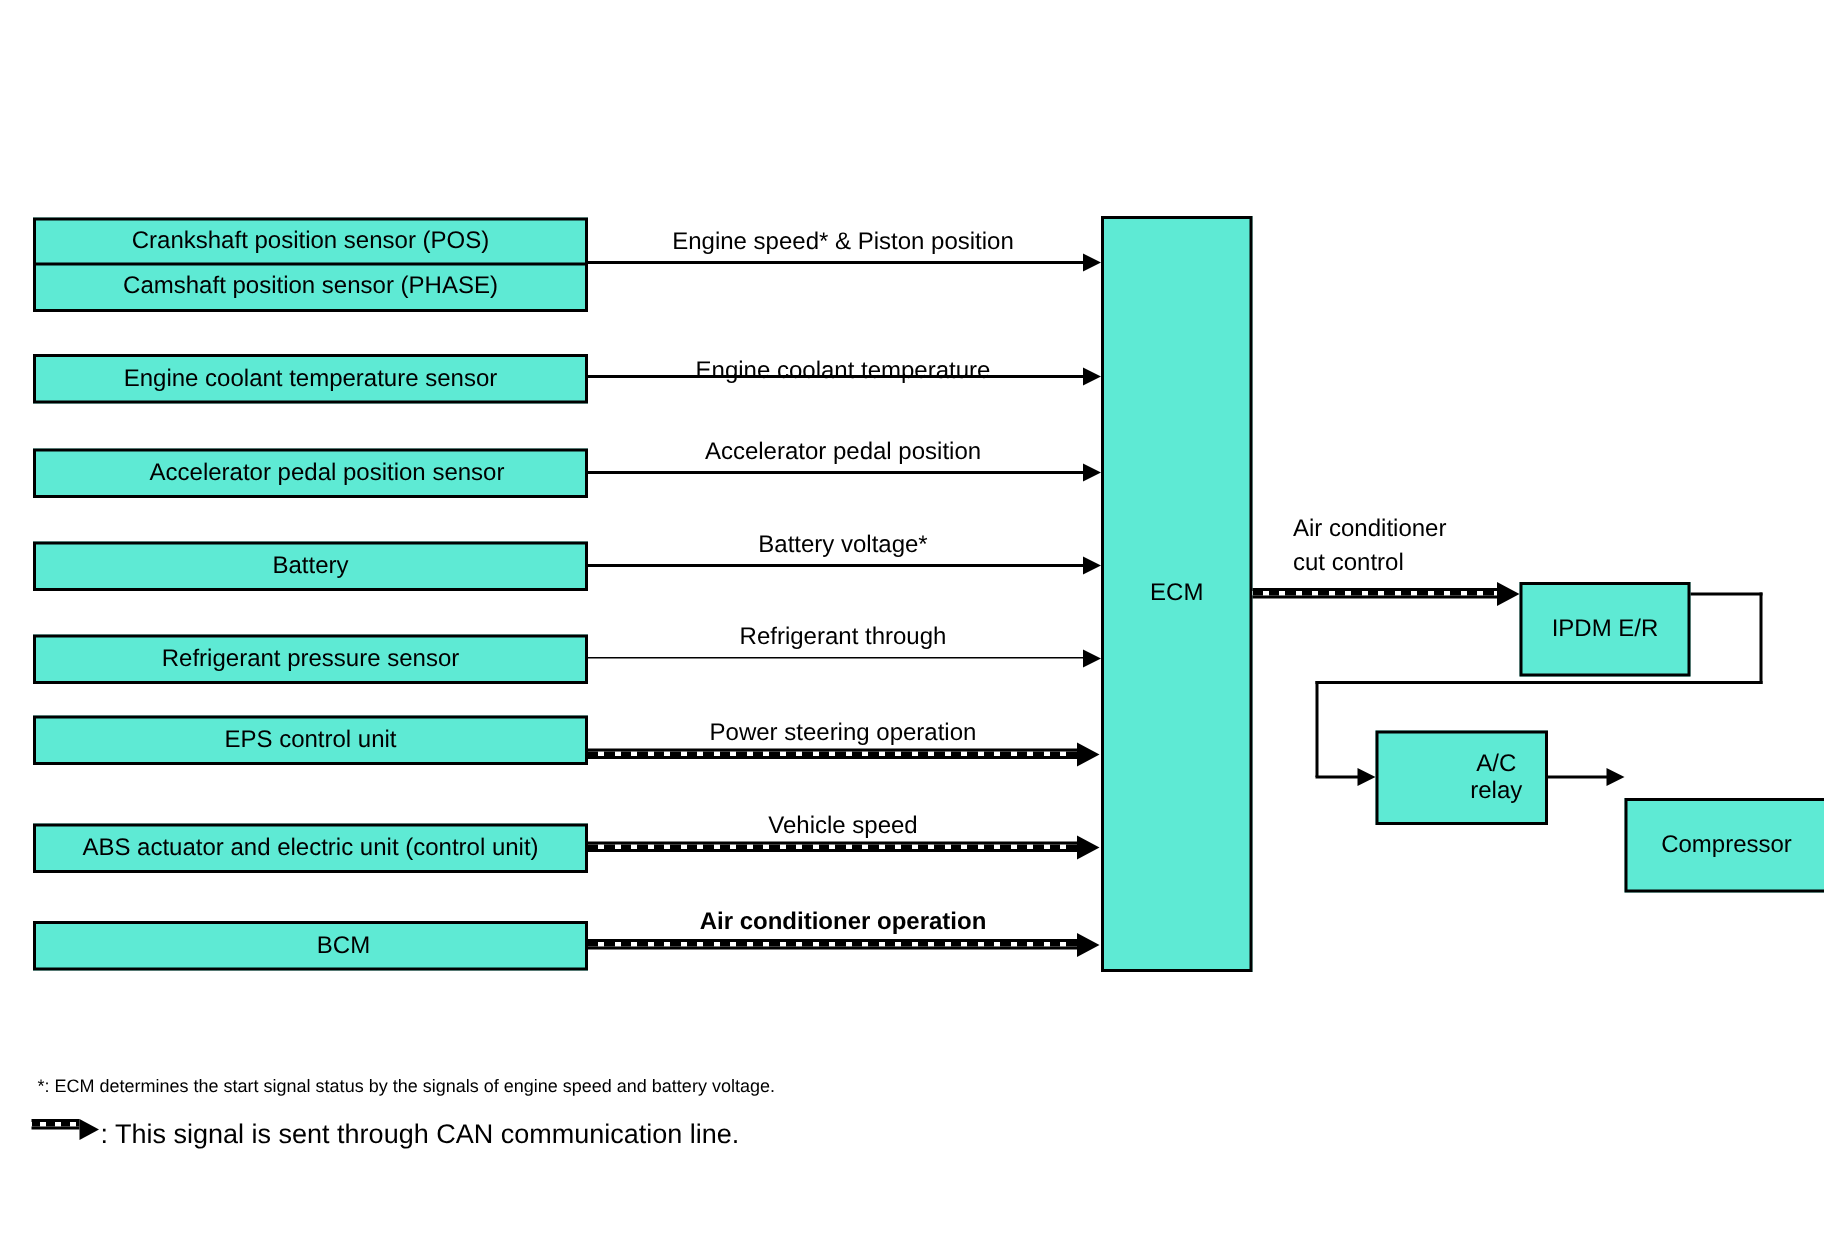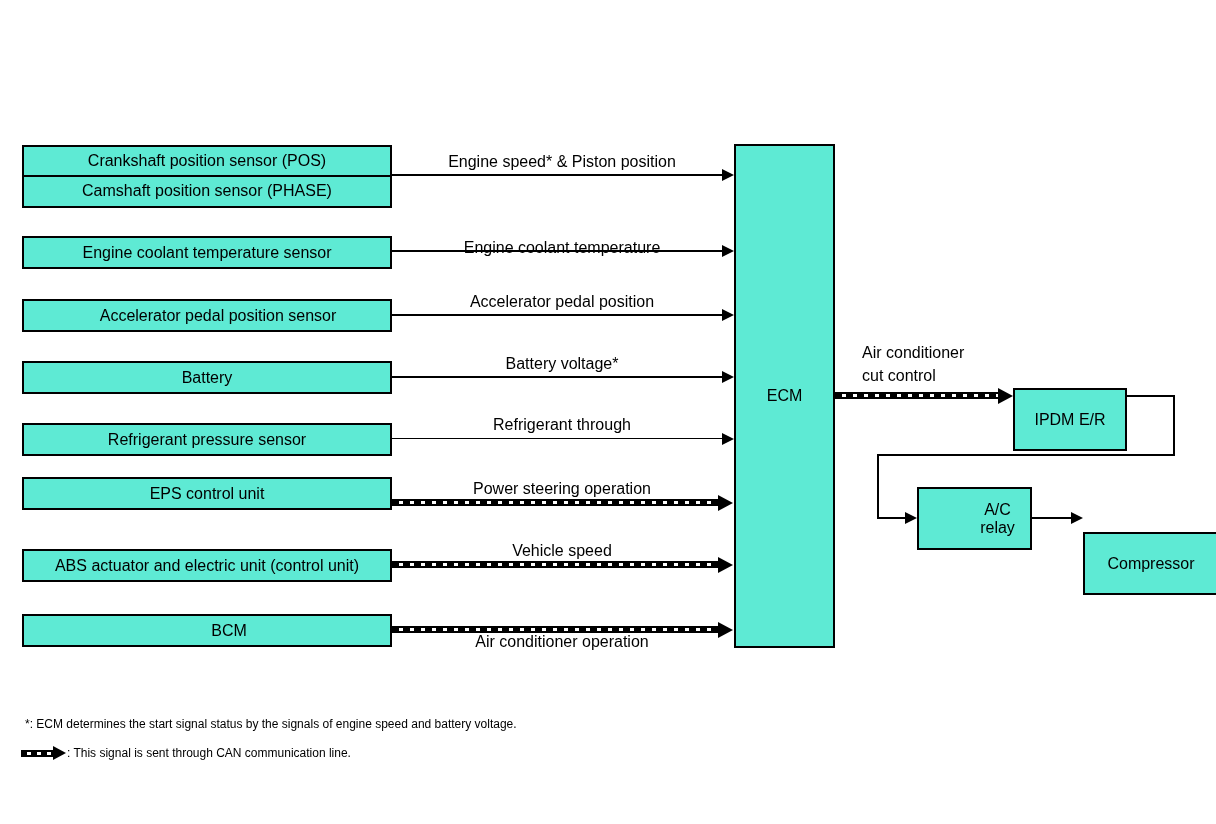--- a/index.html
+++ b/index.html
@@ -20,21 +20,21 @@
   .sig-label{position:absolute;left:392px;width:340px;text-align:center;font-size:16px;}
   .hline{position:absolute;background:#000;height:2px;}
   .vline{position:absolute;background:#000;width:2px;}
   .thin{height:1px;}
   .head{position:absolute;width:0;height:0;border-top:6px solid transparent;border-bottom:6px solid transparent;border-left:12px solid #000;}
   .can-bar{position:absolute;height:3px;border-top:2px solid #000;border-bottom:2px solid #000;
     background:repeating-linear-gradient(90deg,#000 0 7px,#fff 7px 11px);}
   .can-head{position:absolute;width:0;height:0;border-top:8px solid transparent;border-bottom:8px solid transparent;border-left:15px solid #000;}
   .cutlabel{position:absolute;left:862px;top:341px;font-size:16px;line-height:23px;text-align:left;}
   .note{position:absolute;font-size:12px;white-space:nowrap;}
-  .legend-row{position:absolute;left:21px;top:746px;display:flex;align-items:center;font-size:12px;white-space:nowrap;}
+  .legend-row{position:absolute;left:21px;top:746px;display:flex;align-items:flex-start;font-size:18px;white-space:nowrap;}
   .legend-bar{display:inline-block;width:32px;height:3px;border-top:2px solid #000;border-bottom:2px solid #000;
     background:repeating-linear-gradient(90deg,#000 0 6px,#fff 6px 10px);}
   .legend-head{display:inline-block;width:0;height:0;border-top:7px solid transparent;border-bottom:7px solid transparent;border-left:13px solid #000;margin-right:1px;}
 </style>
 </head>
 <body>
 
 <div class="canvas">
 
   <div class="box combo" style="top:145px;">
@@ -69,21 +69,21 @@
   <div class="sig-label" style="top:480px;">Power steering operation</div>
   <div class="can-bar" style="left:392px;top:499px;width:326px;"></div>
   <div class="can-head" style="left:718px;top:495px;"></div>
 
   <div class="box src" style="top:549px;">ABS actuator and electric unit (control unit)</div>
   <div class="sig-label" style="top:542px;">Vehicle speed</div>
   <div class="can-bar" style="left:392px;top:561px;width:326px;"></div>
   <div class="can-head" style="left:718px;top:557px;"></div>
 
   <div class="box src" style="top:614px;padding-left:44px;">BCM</div>
-  <div class="sig-label" style="top:633px;">Air conditioner operation</div>
+  <div class="sig-label" style="top:606px;font-weight:bold;">Air conditioner operation</div>
   <div class="can-bar" style="left:392px;top:626px;width:326px;"></div>
   <div class="can-head" style="left:718px;top:622px;"></div>
 
   <div class="box" style="left:734px;top:144px;width:101px;height:504px;">ECM</div>
 
   <div class="cutlabel">
     <div>Air conditioner</div>
     <div>cut control</div>
   </div>
   <div class="can-bar" style="left:835px;top:392px;width:163px;"></div>

